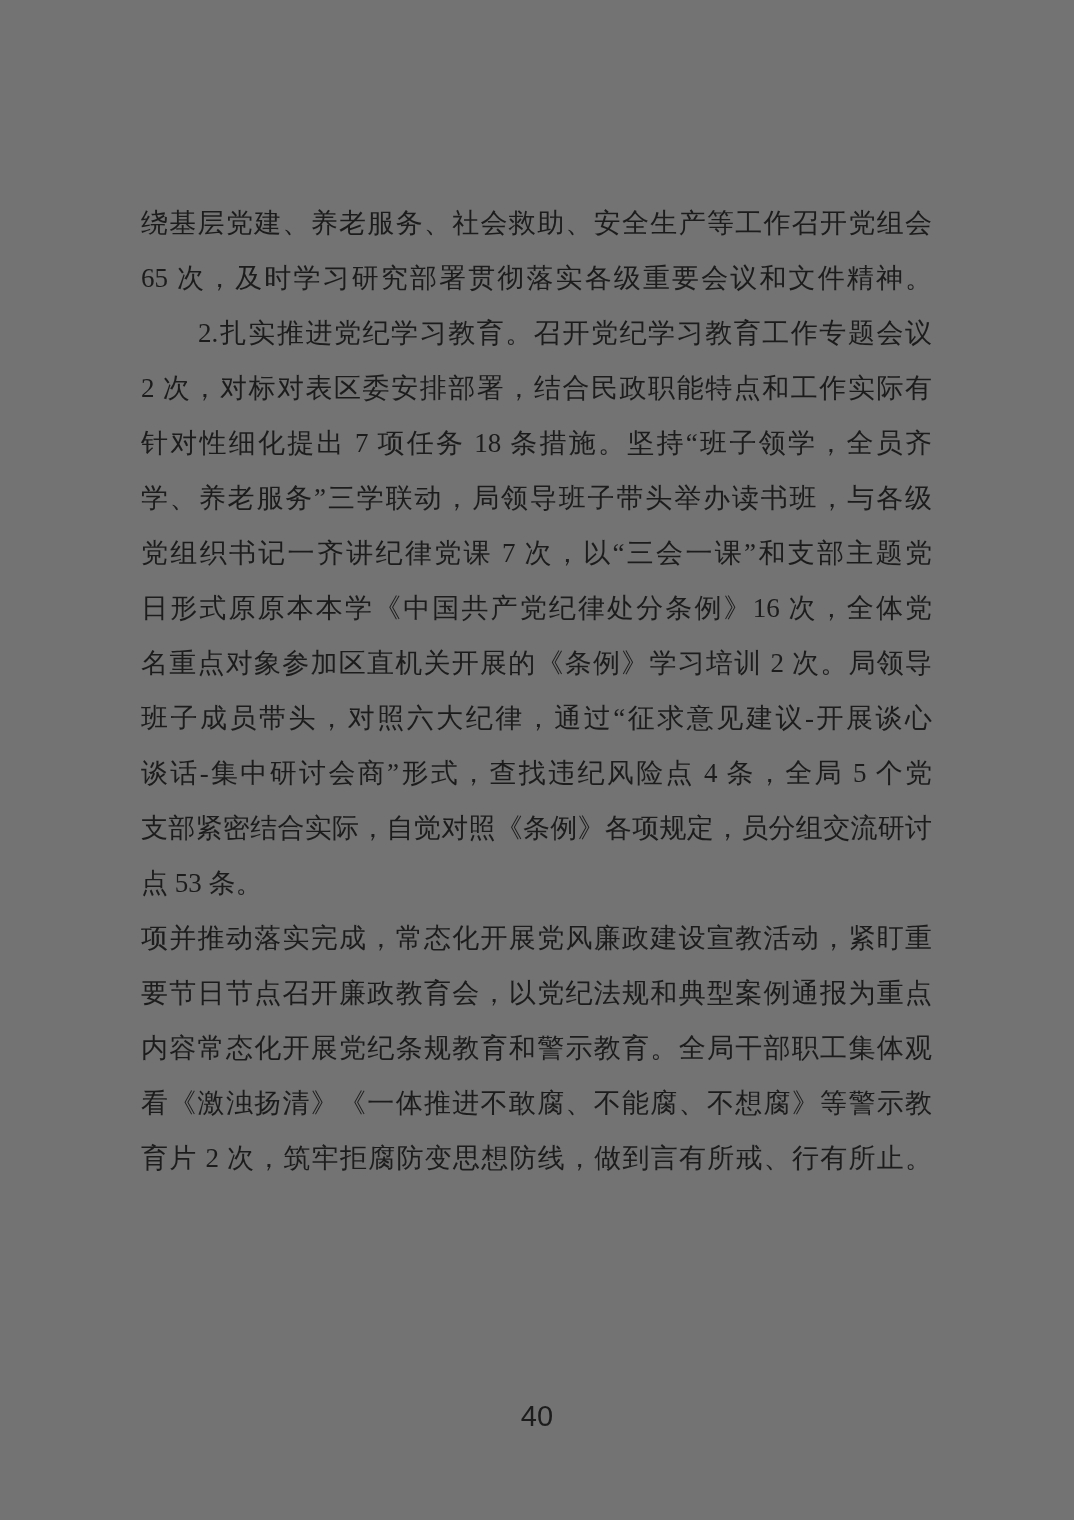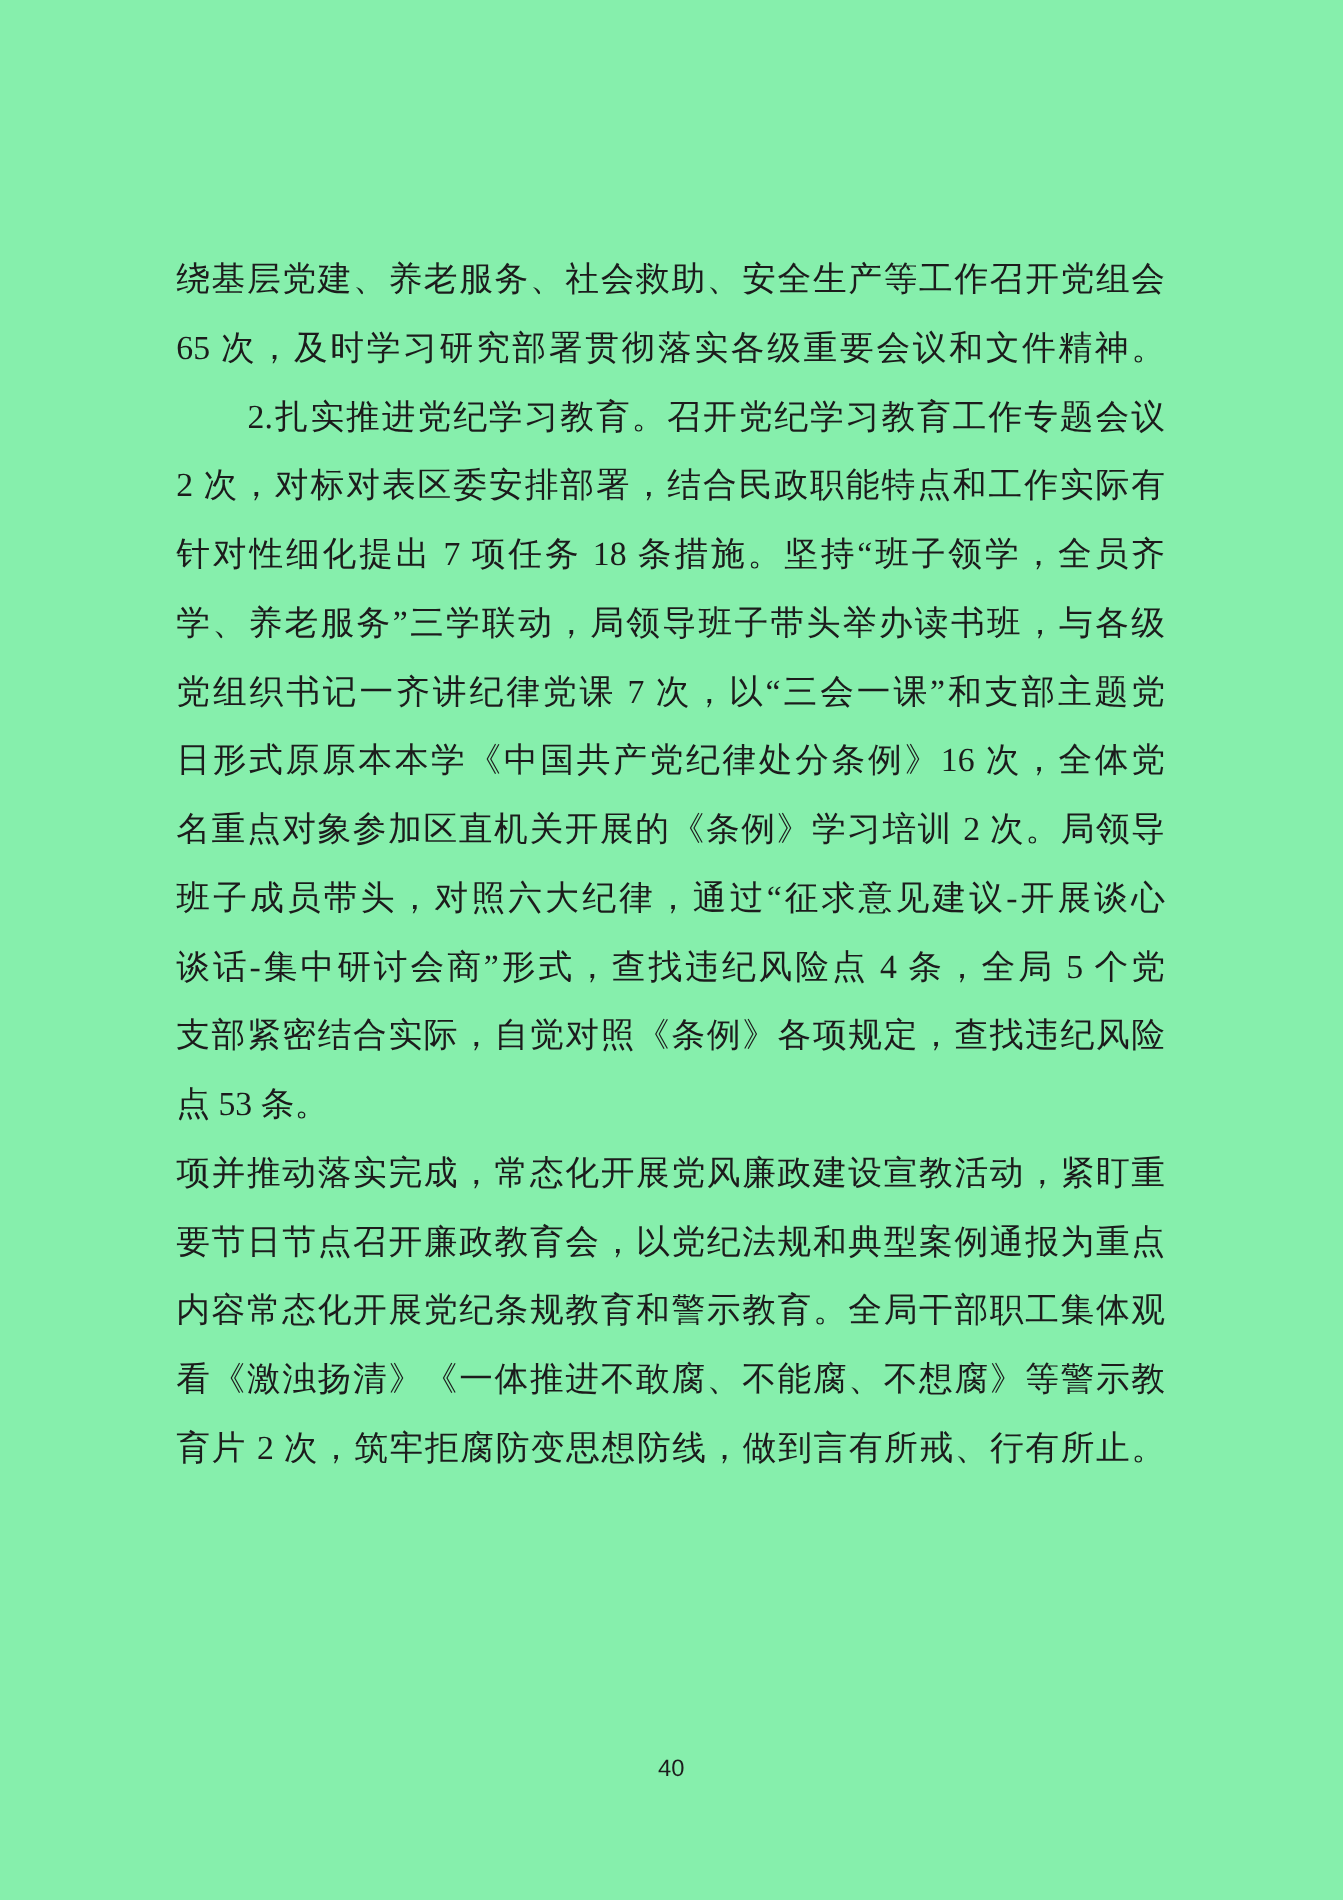--- a/index.html
+++ b/index.html
@@ -4,21 +4,21 @@
 <style>
   html, body {
     margin: 0;
     padding: 0;
     background: #ffffff;
   }
   .page {
     position: relative;
     width: 1074px;
     height: 1520px;
-    background: #86efac;
+    background: #737373;
     font-family: "Liberation Serif", "DejaVu Serif", serif;
     color: #1c1c1c;
     overflow: hidden;
   }
   .content {
     position: absolute;
     left: 141px;
     top: 196px;
     width: 791px;
   }
@@ -41,21 +41,21 @@
   }
   .line.last-left {
     text-align-last: left;
   }
   .footer {
     position: absolute;
     left: 0;
     right: 0;
     top: 1402px;
     text-align: center;
-    font-size: 19px;
+    font-size: 29px;
     line-height: 28px;
     font-family: "Liberation Sans", "DejaVu Sans", sans-serif;
     color: #1c1c1c;
   }
 </style>
 </head>
 <body>
 
 <div class="page">
   <div class="content">
@@ -66,21 +66,21 @@
       <div class="paragraph">
         <div class="line indent">2.扎实推进党纪学习教育。召开党纪学习教育工作专题会议</div>
         <div class="line">2 次，对标对表区委安排部署，结合民政职能特点和工作实际有</div>
         <div class="line">针对性细化提出 7 项任务 18 条措施。坚持“班子领学，全员齐</div>
         <div class="line">学、养老服务”三学联动，局领导班子带头举办读书班，与各级</div>
         <div class="line">党组织书记一齐讲纪律党课 7 次，以“三会一课”和支部主题党</div>
         <div class="line">日形式原原本本学《中国共产党纪律处分条例》16 次，全体党</div>
         <div class="line">名重点对象参加区直机关开展的《条例》学习培训 2 次。局领导</div>
         <div class="line">班子成员带头，对照六大纪律，通过“征求意见建议-开展谈心</div>
         <div class="line">谈话-集中研讨会商”形式，查找违纪风险点 4 条，全局 5 个党</div>
-        <div class="line">支部紧密结合实际，自觉对照《条例》各项规定，查找违纪风险</div>
+        <div class="line">支部紧密结合实际，自觉对照《条例》各项规定，员分组交流研讨</div>
         <div class="line last-left">点 53 条。</div>
       </div>
       <div class="paragraph">
         <div class="line">项并推动落实完成，常态化开展党风廉政建设宣教活动，紧盯重</div>
         <div class="line">要节日节点召开廉政教育会，以党纪法规和典型案例通报为重点</div>
         <div class="line">内容常态化开展党纪条规教育和警示教育。全局干部职工集体观</div>
         <div class="line">看《激浊扬清》《一体推进不敢腐、不能腐、不想腐》等警示教</div>
         <div class="line">育片 2 次，筑牢拒腐防变思想防线，做到言有所戒、行有所止。</div>
       </div>
     </div>

